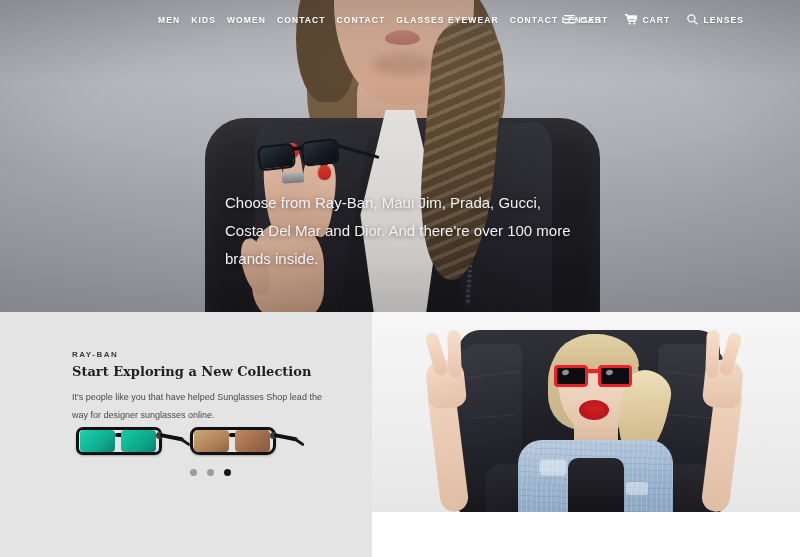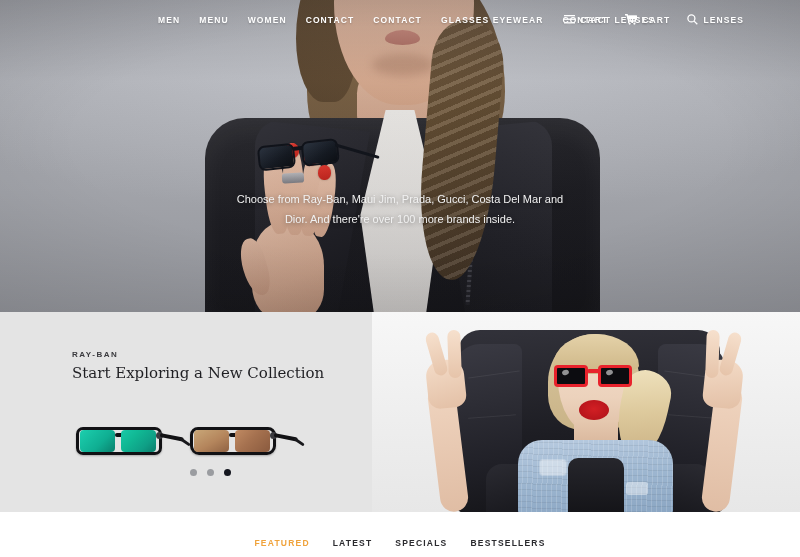--- a/index.html
+++ b/index.html
@@ -182,21 +182,21 @@
   }
   .logo {
     position: absolute; left: 70px; top: 11px;
     font-family: "DejaVu Serif", serif;
     font-style: italic; font-size: 17px; color: #ffffff;
     letter-spacing: .3px; text-shadow: 0 1px 2px rgba(0,0,0,.18);
     white-space: nowrap;
   }
   .mainnav {
     position: absolute; left: 158px; top: 15px;
-    display: flex; gap: 19px; align-items: center;
+    display: flex; gap: 11px; align-items: center;
   }
   .mainnav a {
     font-size: 8.5px; font-weight: bold; letter-spacing: 1.1px;
     color: #ffffff; text-decoration: none; white-space: nowrap;
     text-shadow: 0 1px 2px rgba(0,0,0,.22);
   }
   .utilnav {
     position: absolute; right: 56px; top: 14px;
     display: flex; gap: 17px; align-items: center;
   }
@@ -216,22 +216,22 @@
     align-items: center; justify-content: flex-start;
     padding-top: 178px;
   }
   .hero-title {
     font-family: "DejaVu Serif", serif;
     font-size: 26px; color: #ffffff; font-weight: normal;
     letter-spacing: -0.2px; text-shadow: 0 2px 7px rgba(0,0,0,.38);
     white-space: nowrap;
   }
   .hero-sub {
-    margin-top: 11px; width: 350px; text-align: center;
-    font-size: 11px; line-height: 1.85; color: #f1f1f1;
+    margin-top: 11px; width: 350px; 
+    font-size: 15px; line-height: 1.85; color: #f1f1f1;
     text-shadow: 0 1px 5px rgba(0,0,0,.45);
   }
   .shop-btn {
     margin-top: 13px; display: inline-flex; align-items: center; justify-content: center;
     width: 104px; height: 26px;
     background: #e9a33b; color: #ffffff; border: none;
     font-size: 8.5px; font-weight: bold; letter-spacing: 2px;
     cursor: pointer;
   }
 
@@ -240,21 +240,21 @@
 
   .panel-left {
     width: 372px; height: 260px; background: #e4e4e4; position: relative;
   }
   .pl-eyebrow {
     position: absolute; left: 72px; top: 38px;
     font-size: 8px; font-weight: bold; letter-spacing: 1.5px; color: #3a3a3e;
   }
   .pl-title {
     position: absolute; left: 72px; top: 52px;
-    font-family: "DejaVu Serif", serif; font-size: 15px; font-weight: normal; color: #1f1f23;
+    font-family: "DejaVu Serif", serif; font-size: 13px; font-weight: bold; color: #1f1f23;
     white-space: nowrap;
   }
   .pl-body {
     position: absolute; left: 72px; top: 76px; width: 268px;
     font-size: 9px; line-height: 2.0; color: #4a4a4e;
   }
 
   .prods { position: absolute; left: 68px; top: 108px; width: 280px; height: 46px; }
 
   .sg { position: absolute; width: 105px; height: 38px; }
@@ -484,21 +484,21 @@
 
     <div class="hero-copy">
       <p class="hero-sub">Choose from Ray-Ban, Maui Jim, Prada, Gucci, Costa Del Mar and Dior. And there're over 100 more brands inside.</p>
     </div>
   </div>
 
   <div class="topbar">
 
     <nav class="mainnav">
       <a href="#">MEN</a>
-      <a href="#">MENU</a>
+      <a href="#">KIDS</a>
       <a href="#">WOMEN</a>
       <a href="#">CONTACT</a>
       <a href="#">CONTACT</a>
       <a href="#">GLASSES EYEWEAR</a>
       <a href="#">CONTACT LENSES</a>
     </nav>
 
     <div class="utilnav">
       <a class="util" href="#">
         <span class="ico">
@@ -533,20 +533,21 @@
         <span>LENSES</span>
       </a>
     </div>
   </div>
 
   <div class="panels">
 
     <div class="panel-left">
       <div class="pl-eyebrow">RAY-BAN</div>
       <h2 class="pl-title">Start Exploring a New Collection</h2>
+      <p class="pl-body">It's people like you that have helped Sunglasses Shop lead the way for designer sunglasses online.</p>
 
       <div class="prods">
         <div class="sg sg-a">
           <div class="frame"></div>
           <div class="lens l"></div>
           <div class="bridge"></div>
           <div class="lens r"></div>
           <div class="hinge"></div>
           <div class="temple"></div>
           <div class="temple2"></div>
@@ -607,22 +608,14 @@
       <div class="arm ar"></div>
       <div class="hand2 hl"></div>
       <div class="hand2 hr"></div>
       <div class="vf l1"></div>
       <div class="vf l2"></div>
       <div class="vf r1"></div>
       <div class="vf r2"></div>
     </div>
   </div>
 
-  <div class="bottom">
-    <div class="tabs">
-      <a class="tab active" href="#">FEATURED</a>
-      <a class="tab" href="#">LATEST</a>
-      <a class="tab" href="#">SPECIALS</a>
-      <a class="tab" href="#">BESTSELLERS</a>
-    </div>
-  </div>
 
 </div>
 
 </body></html>

